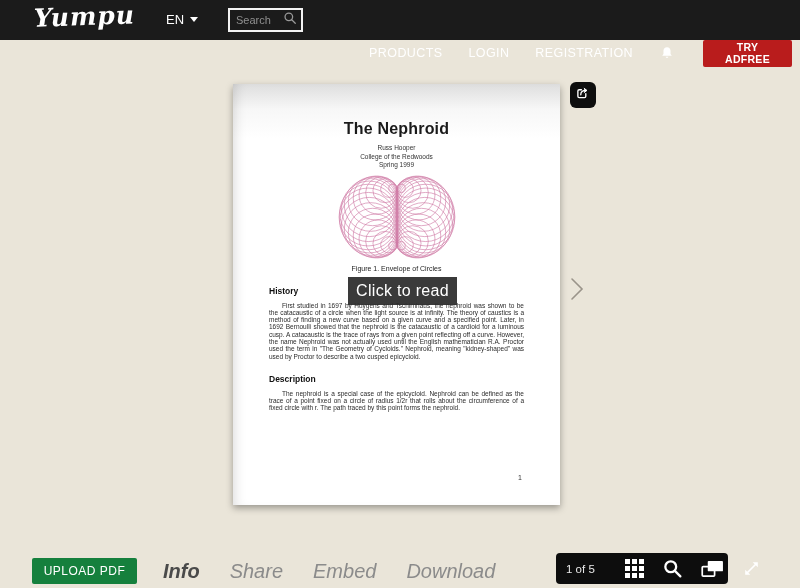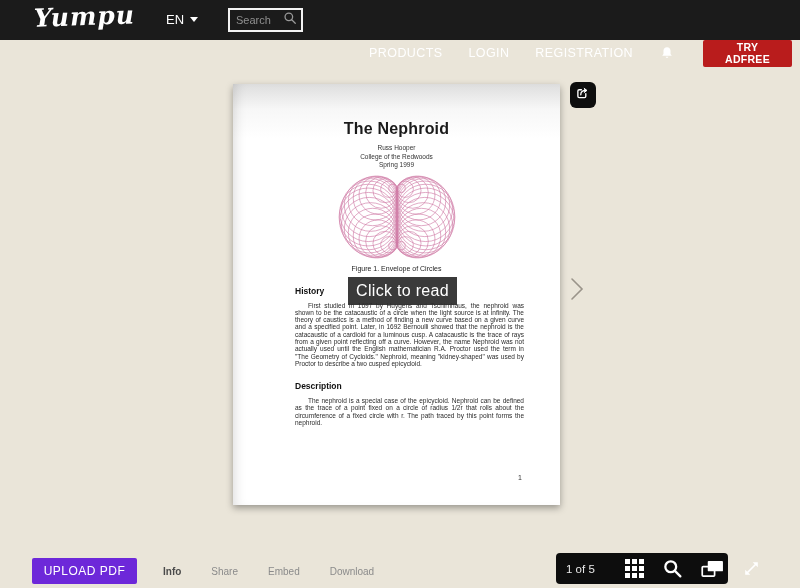--- a/index.html
+++ b/index.html
@@ -24,38 +24,38 @@
                 font-family:"Liberation Sans", sans-serif; letter-spacing:0.3px; }
 
   
   .page { position:absolute; left:233px; top:84px; width:327px; height:421px; background:#fff;
           box-shadow:0 3px 7px rgba(0,0,0,0.35), inset 10px 0 14px -10px rgba(0,0,0,0.18);
           background-image:linear-gradient(180deg,#dedede 0%, #f7f7f7 6%, #ffffff 13%); }
   .doc-title { margin-top:36px; text-align:center; font-size:16px; font-weight:bold; color:#1a1a1a; letter-spacing:0.2px; }
   .byline { margin-top:6px; text-align:center; font-size:6.5px; line-height:8.5px; color:#333; }
   .fig-wrap { margin-top:5px; text-align:center; }
   .fig-caption { margin-top:2px; text-align:center; font-size:7px; color:#222; }
-  .doc-body { padding:0 36px 0 62px; color:#222; }
+  .doc-body { padding:0 36px 0 36px; color:#222; }
   .sec-head { margin-top:14px; font-size:8.5px; font-weight:bold; color:#111; }
   .sec-para { margin-top:6px; font-size:6.5px; line-height:7.3px; text-align:justify; text-indent:13px; color:#2a2a2a; }
   .page-num { position:absolute; right:38px; bottom:24px; font-size:7px; color:#333; }
 
   .share-btn { position:absolute; left:570px; top:82px; width:26px; height:26px; background:#0e0e0e;
                border-radius:6px; display:flex; align-items:center; justify-content:center; cursor:pointer; }
   .click-read { position:absolute; left:348px; top:277px; width:109px; height:28px; background:rgba(43,43,43,0.93);
                 color:#fff; font-size:16px; font-weight:300; display:flex; align-items:center; justify-content:center;
                 letter-spacing:0.3px; cursor:pointer; }
   .next-arrow { position:absolute; left:569px; top:276px; cursor:pointer; }
 
   
-  .btn-upload { position:absolute; left:32px; top:558px; width:105px; height:26px; background:#6d28d9; color:#fff;
+  .btn-upload { position:absolute; left:32px; top:558px; width:105px; height:26px; background:#15803d; color:#fff;
                 border:none; border-radius:2px; font-size:12px; letter-spacing:0.5px; cursor:pointer;
                 font-family:"Liberation Sans", sans-serif; }
   .tabs { position:absolute; left:163px; top:558px; height:26px; display:flex; align-items:center; gap:30px; }
-  .tab { font-size:10px; color:#8b8b8b; cursor:pointer; }
+  .tab { font-size:20px; color:#8b8b8b; cursor:pointer;font-style:italic; }
   .tab.active { color:#4a4a4a; font-weight:bold; }
   .ctrlbar { position:absolute; left:556px; top:553px; width:172px; height:31px; background:#0d0d0d; border-radius:4px;
              display:flex; align-items:center; padding:0 10px;gap:18px; }
   .pager { color:#e8e8e8; font-size:11.5px; margin-right:12px; white-space:nowrap; }
   .ctrl-icon { display:flex; align-items:center; justify-content:center; width:30px; height:31px; cursor:pointer; }
 </style>
 </head>
 <body>
 
 <div class="topbar">

